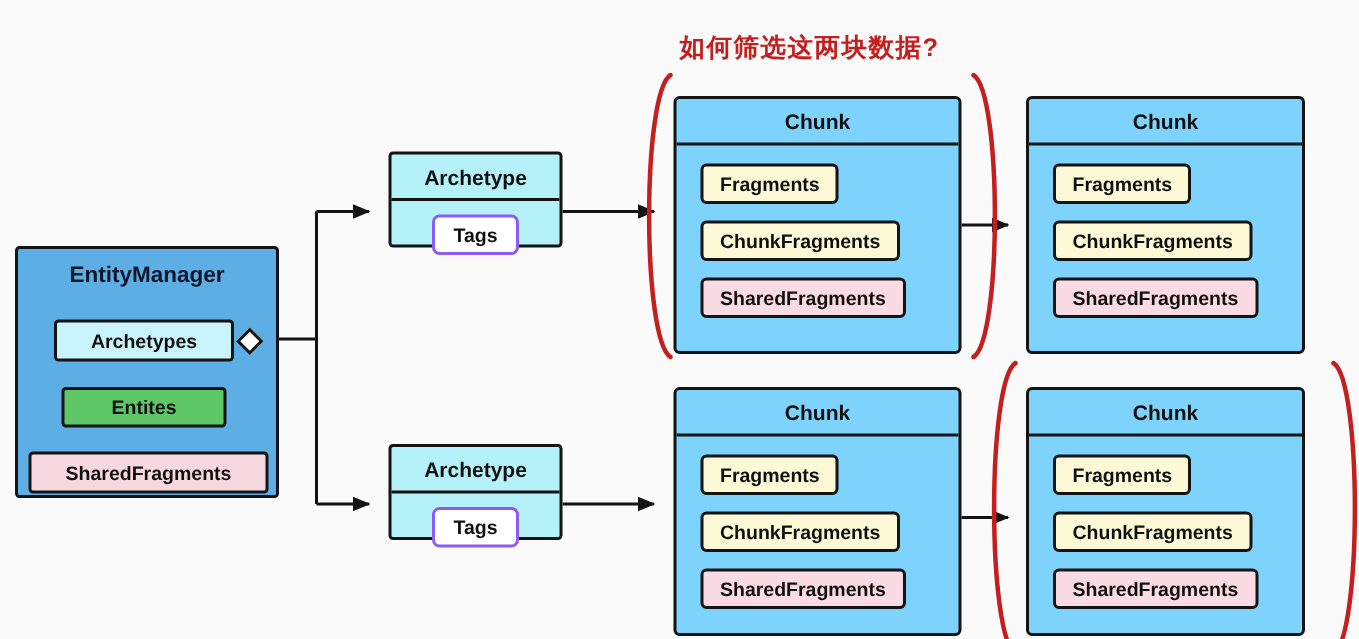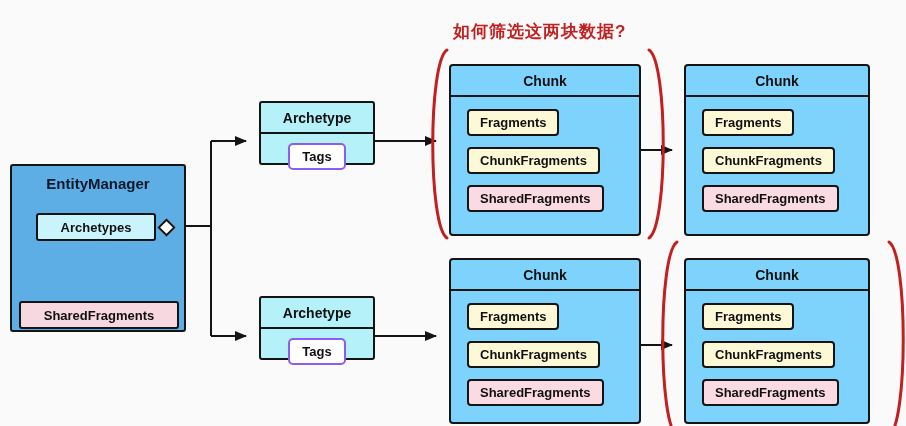--- a/index.html
+++ b/index.html
@@ -75,20 +75,21 @@
     <path d="M 649 50 C 668 62, 668 226, 649 238" stroke="#c41f1f" stroke-width="3" fill="none" stroke-linecap="round"></path>
     <path d="M 677 242 C 658 254, 658 424, 677 436" stroke="#c41f1f" stroke-width="3" fill="none" stroke-linecap="round"></path>
     <path d="M 889 242 C 908 254, 908 424, 889 436" stroke="#c41f1f" stroke-width="3" fill="none" stroke-linecap="round"></path>
   </svg>
 
   <div class="annotation">如何筛选这两块数据?</div>
 
   <div class="box em">
     <div class="em-title">EntityManager</div>
     <div class="abs-pill em-archetypes">Archetypes</div>
+    <div class="abs-pill em-entities">Entites</div>
     <div class="abs-pill em-shared">SharedFragments</div>
     <div class="diamond"></div>
   </div>
 
   <div class="box arch arch-top">
     <div class="arch-title">Archetype</div>
     <div class="tags-pill">Tags</div>
   </div>
 
   <div class="box arch arch-bottom">

